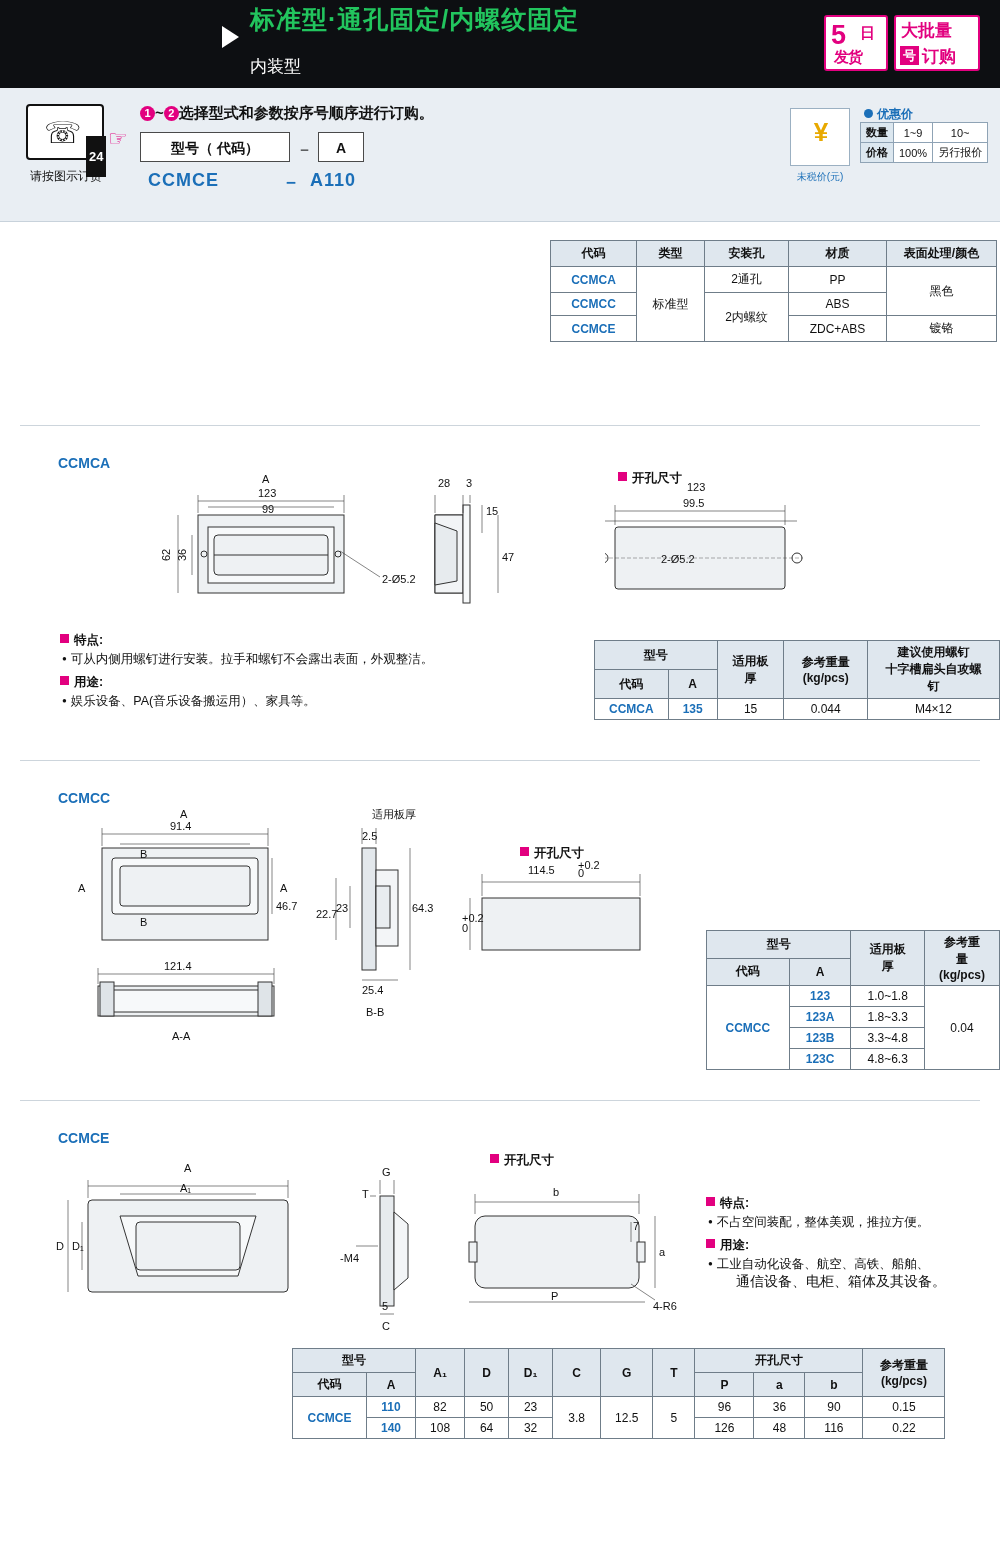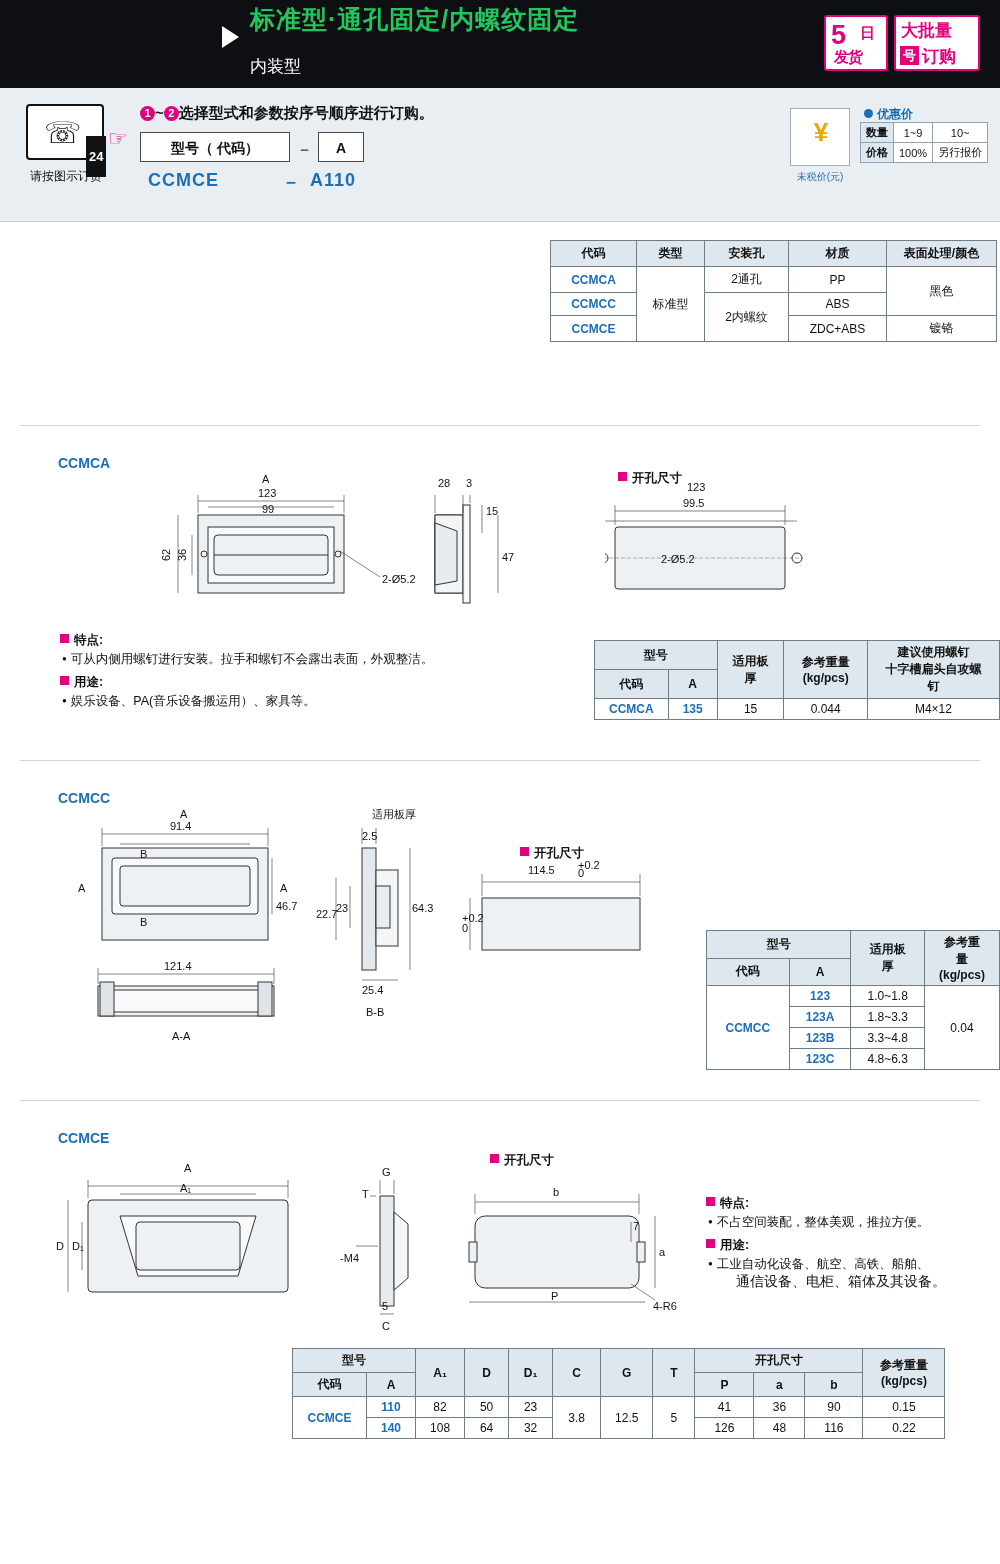--- a/index.html
+++ b/index.html
@@ -494,21 +494,21 @@
     </tr>
     <tr>
       <td class="code" rowspan="2">CCMCE</td>
       <td class="code">110</td>
       <td>82</td>
       <td>50</td>
       <td>23</td>
       <td rowspan="2">3.8</td>
       <td rowspan="2">12.5</td>
       <td rowspan="2">5</td>
-      <td>41</td>
+      <td>96</td>
       <td>36</td>
       <td>90</td>
       <td>0.15</td>
     </tr>
     <tr>
       <td class="code">140</td>
       <td>108</td>
       <td>64</td>
       <td>32</td>
       <td>126</td>

